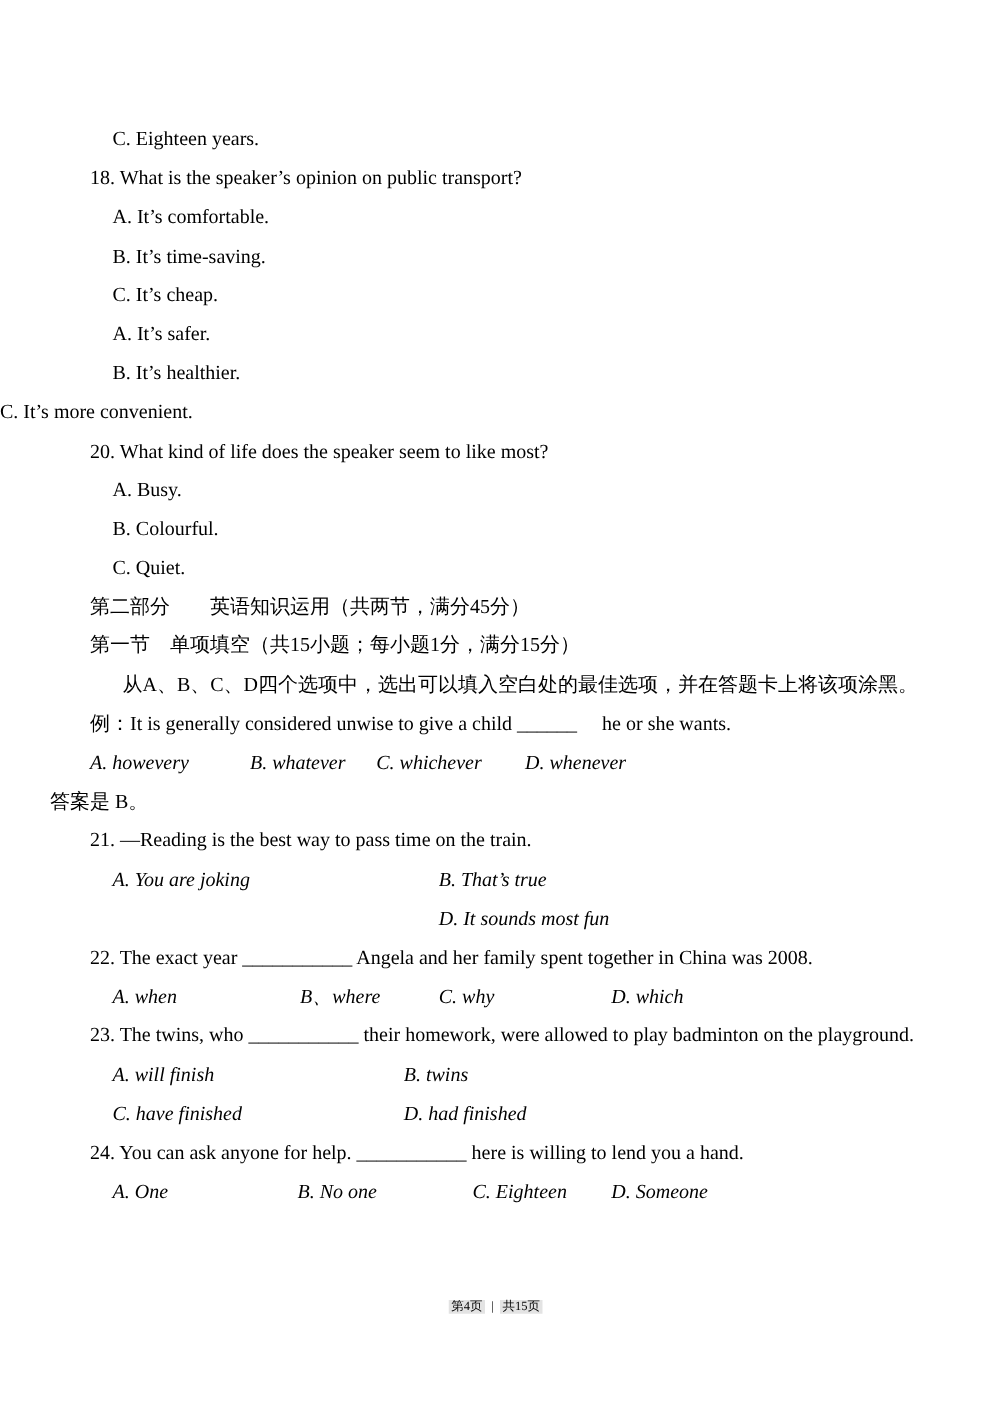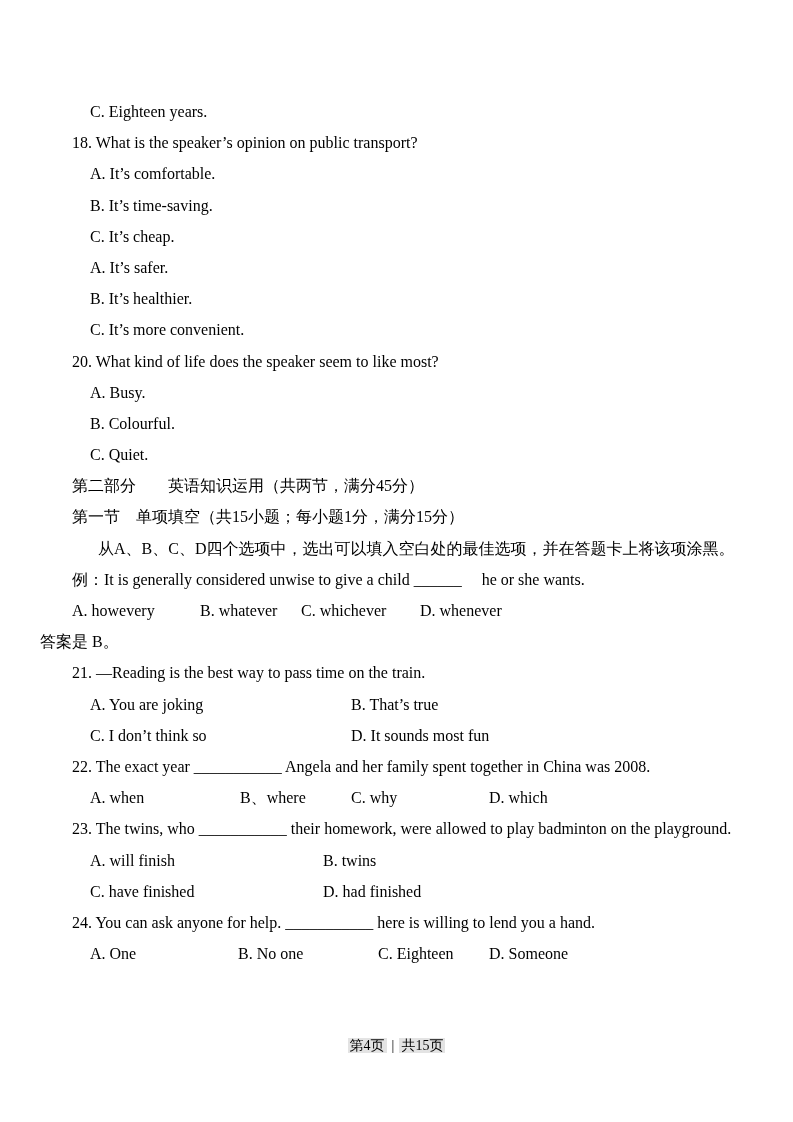--- a/index.html
+++ b/index.html
@@ -20,49 +20,49 @@
     top: 96px;
     left: 0;
     width: 100%;
   }
   .ln {
     position: relative;
     height: 31.2px;
     line-height: 31.2px;
     white-space: pre;
   }
-  .seg { position: absolute; top: 0; white-space: pre; }
+  .seg { position: absolute; top: 0; white-space: pre; font-style: italic; }
   .footer {
     position: absolute;
     top: 1036px;
     left: 0;
     width: 100%;
     text-align: center;
-    font-size: 14px;
+    font-size: 10px;
     line-height: 20px;
   }
   .field { background: var(--field-shade, #e3e3e3); padding: 0 2px; }
   .sep { margin: 0 5px; }
 </style>
 </head>
 <body>
 
 <div class="page" style="background: rgb(255, 255, 255); color: rgb(0, 0, 0);">
   <div class="content">
 
     <div class="ln" style="padding-left:90px"><span>C. Eighteen years.</span></div>
 
     <div class="ln" style="padding-left:72px"><span>18. What is the speaker’s opinion on public transport?</span></div>
     <div class="ln" style="padding-left:90px"><span>A. It’s comfortable.</span></div>
     <div class="ln" style="padding-left:90px"><span>B. It’s time-saving.</span></div>
     <div class="ln" style="padding-left:90px"><span>C. It’s cheap.</span></div>
 
     <div class="ln" style="padding-left:90px"><span>A. It’s safer.</span></div>
     <div class="ln" style="padding-left:90px"><span>B. It’s healthier.</span></div>
-    <div class="ln" style="padding-left:90px"><span>C. It’s more convenient.</span></div>
+    <div class="ln" style=""><span>C. It’s more convenient.</span></div>
 
     <div class="ln" style="padding-left:72px"><span>20. What kind of life does the speaker seem to like most?</span></div>
     <div class="ln" style="padding-left:90px"><span>A. Busy.</span></div>
     <div class="ln" style="padding-left:90px"><span>B. Colourful.</span></div>
     <div class="ln" style="padding-left:90px"><span>C. Quiet.</span></div>
 
     <div class="ln" style="padding-left:72px"><span>第二部分　　英语知识运用（共两节，满分45分）</span></div>
     <div class="ln" style="padding-left:72px"><span>第一节　单项填空（共15小题；每小题1分，满分15分）</span></div>
     <div class="ln" style="padding-left:98px"><span>从A、B、C、D四个选项中，选出可以填入空白处的最佳选项，并在答题卡上将该项涂黑。</span></div>
 
@@ -74,21 +74,20 @@
       <span class="seg" style="left:420px">D. whenever</span>
     </div>
     <div class="ln" style="padding-left:40px"><span>答案是 B。</span></div>
 
     <div class="ln" style="padding-left:72px"><span>21. —Reading is the best way to pass time on the train.</span></div>
     <div class="ln">
       <span class="seg" style="left:90px">A. You are joking</span>
       <span class="seg" style="left:351px">B. That’s true</span>
     </div>
     <div class="ln">
-      <span class="seg" style="left:90px">C. I don’t think so</span>
       <span class="seg" style="left:351px">D. It sounds most fun</span>
     </div>
 
     <div class="ln" style="padding-left:72px"><span>22. The exact year ___________ Angela and her family spent together in China was 2008.</span></div>
     <div class="ln">
       <span class="seg" style="left:90px">A. when</span>
       <span class="seg" style="left:240px">B、where</span>
       <span class="seg" style="left:351px">C. why</span>
       <span class="seg" style="left:489px">D. which</span>
     </div>

